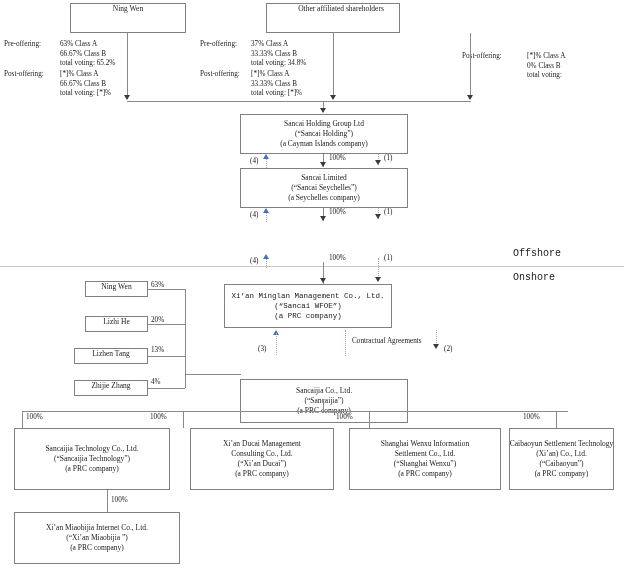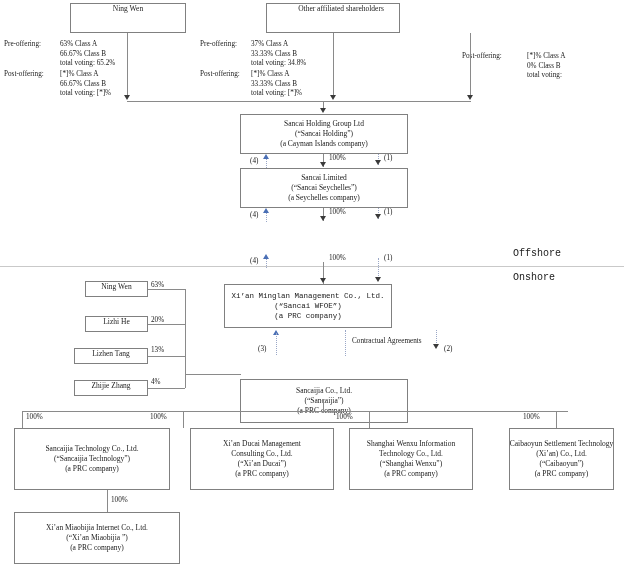--- a/index.html
+++ b/index.html
@@ -261,23 +261,23 @@
     <span class="ln">(a PRC company)</span>
   </div>
 
   <div class="box" style="left:190px; top:428px; width:144px; height:62px;">
     <span class="ln">Xi’an Ducai Management</span>
     <span class="ln">Consulting Co., Ltd.</span>
     <span class="ln">(“Xi’an Ducai”)</span>
     <span class="ln">(a PRC company)</span>
   </div>
 
-  <div class="box" style="left:349px; top:428px; width:124px; height:62px;">
+  <div class="box" style="left:349px; top:428px; width:152px; height:62px;">
     <span class="ln">Shanghai Wenxu Information</span>
-    <span class="ln">Technology Co., Ltd.</span>
+    <span class="ln">Settlement Co., Ltd.</span>
     <span class="ln">(“Shanghai Wenxu”)</span>
     <span class="ln">(a PRC company)</span>
   </div>
 
   <div class="box" style="left:509px; top:428px; width:105px; height:62px;">
     <span class="ln">Caibaoyun Settlement Technology</span>
     <span class="ln">(Xi’an) Co., Ltd.</span>
     <span class="ln">(“Caibaoyun”)</span>
     <span class="ln">(a PRC company)</span>
   </div>

